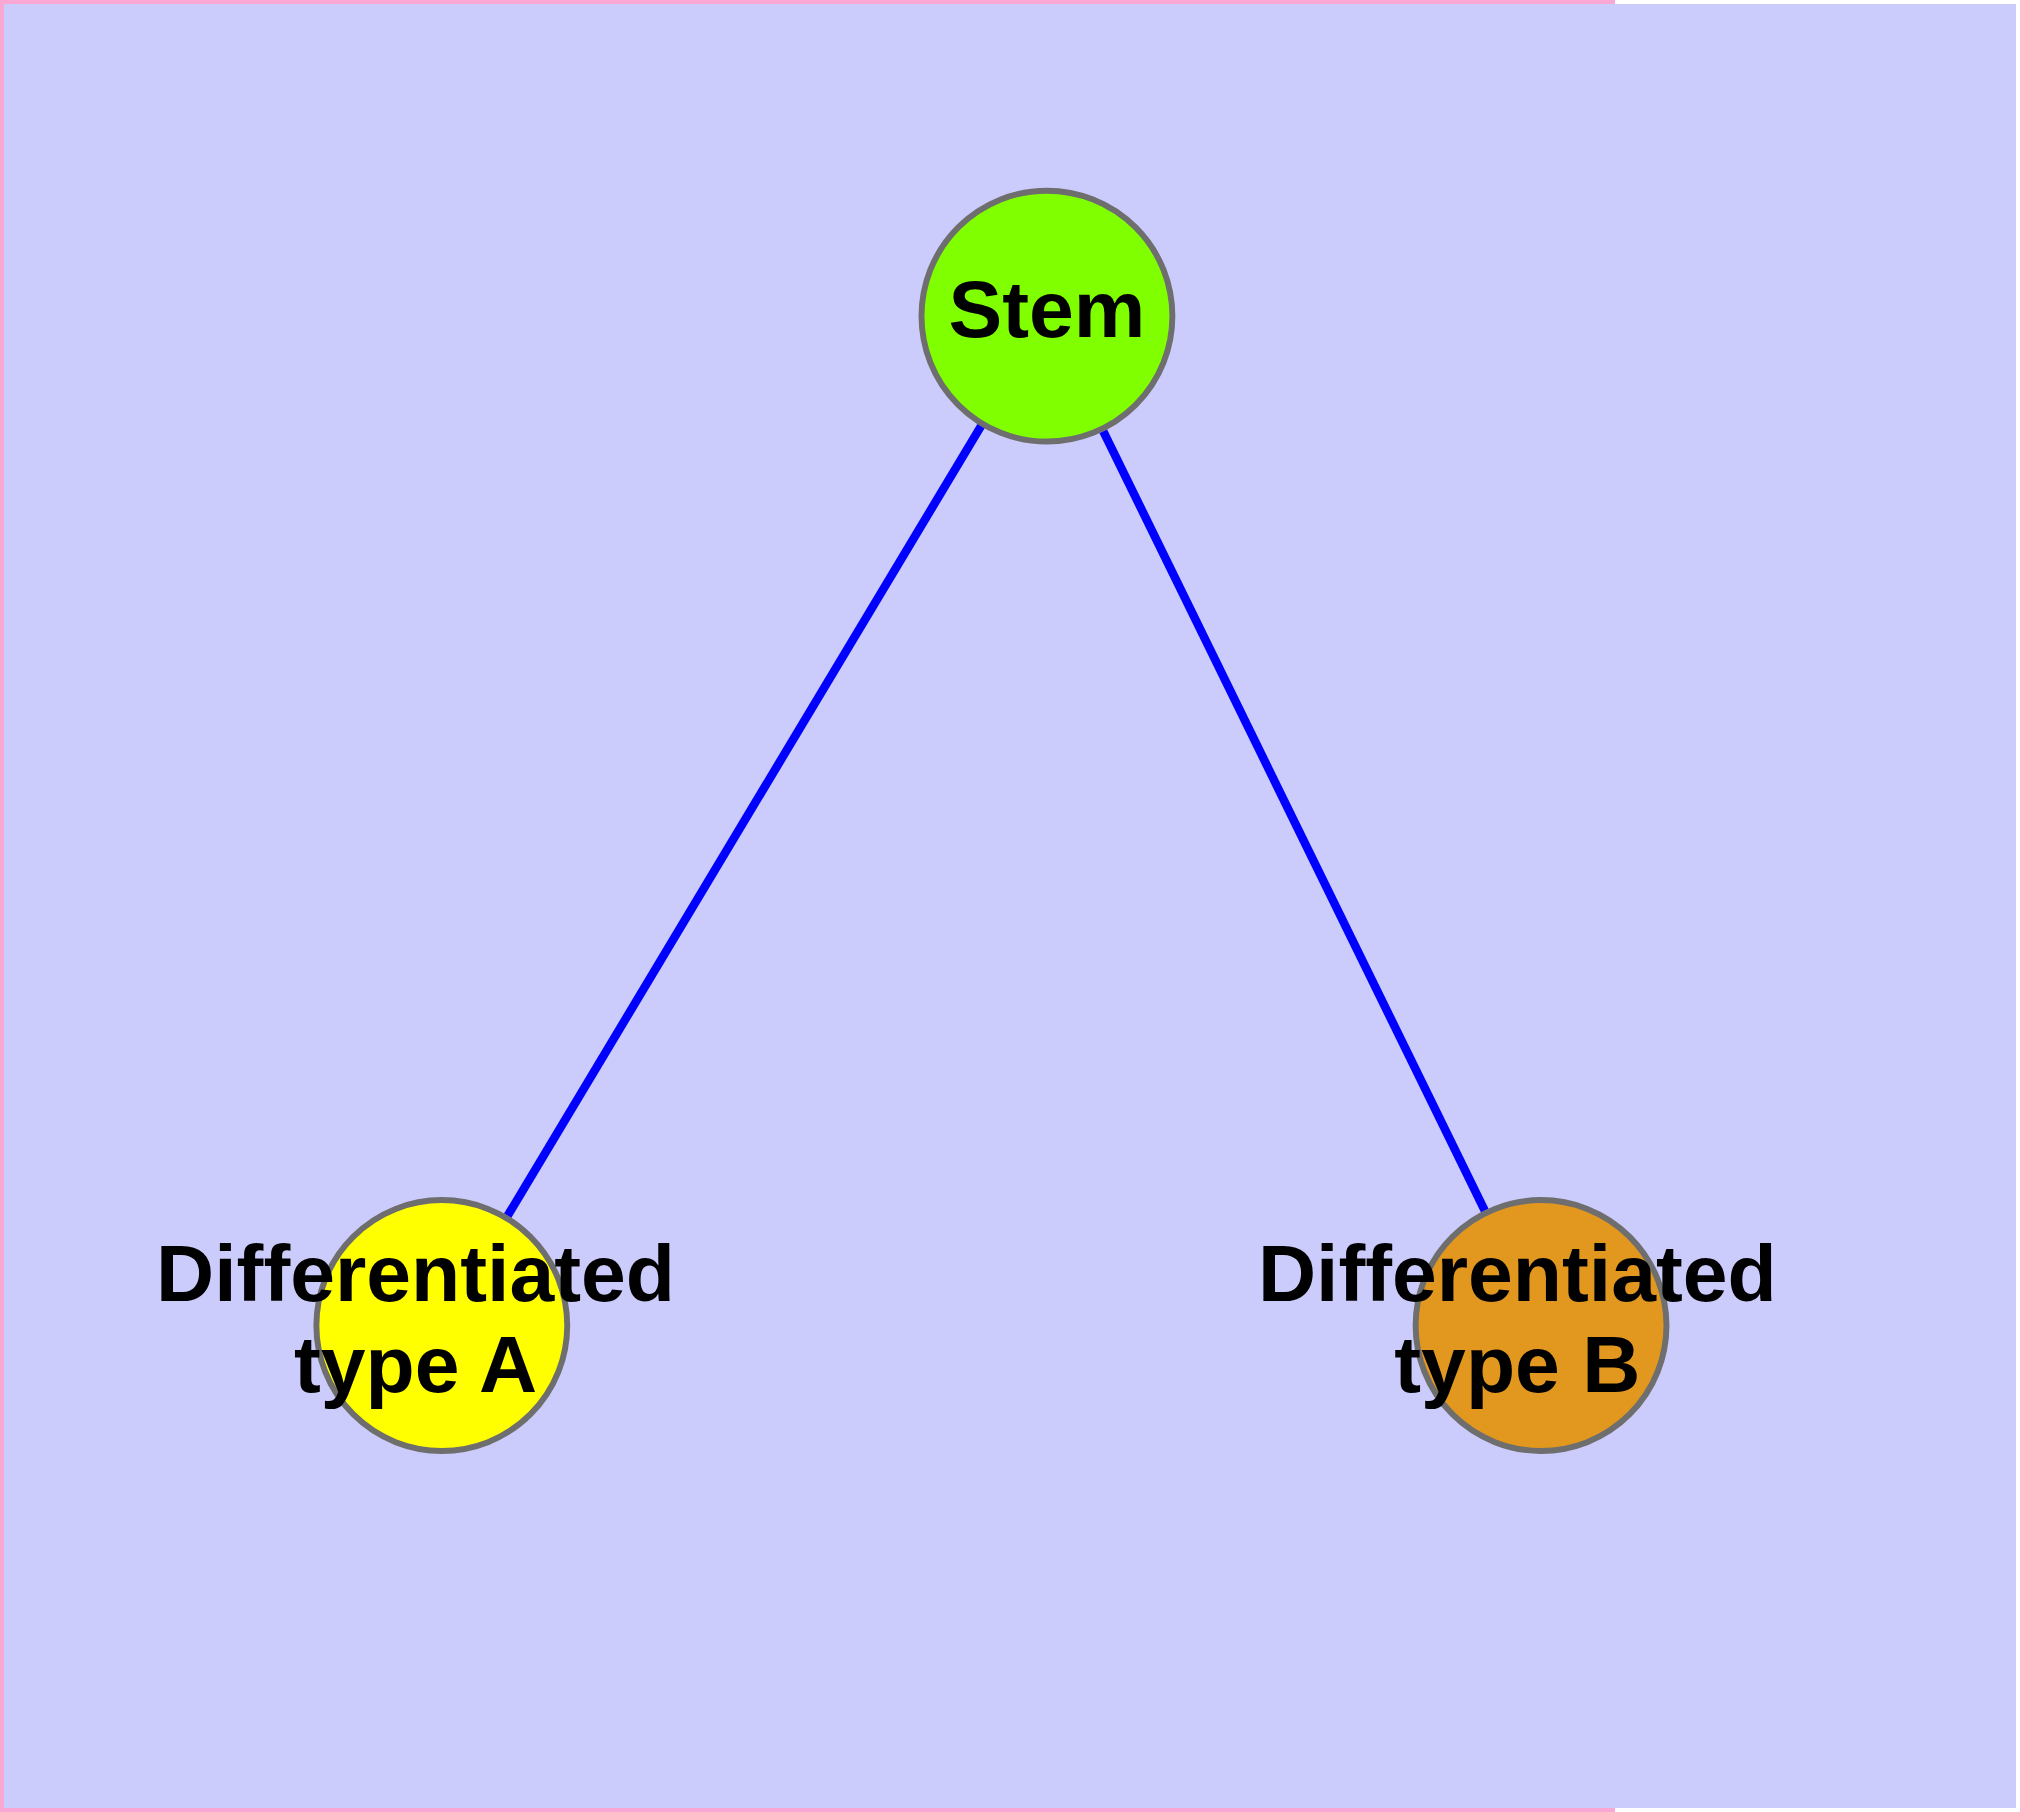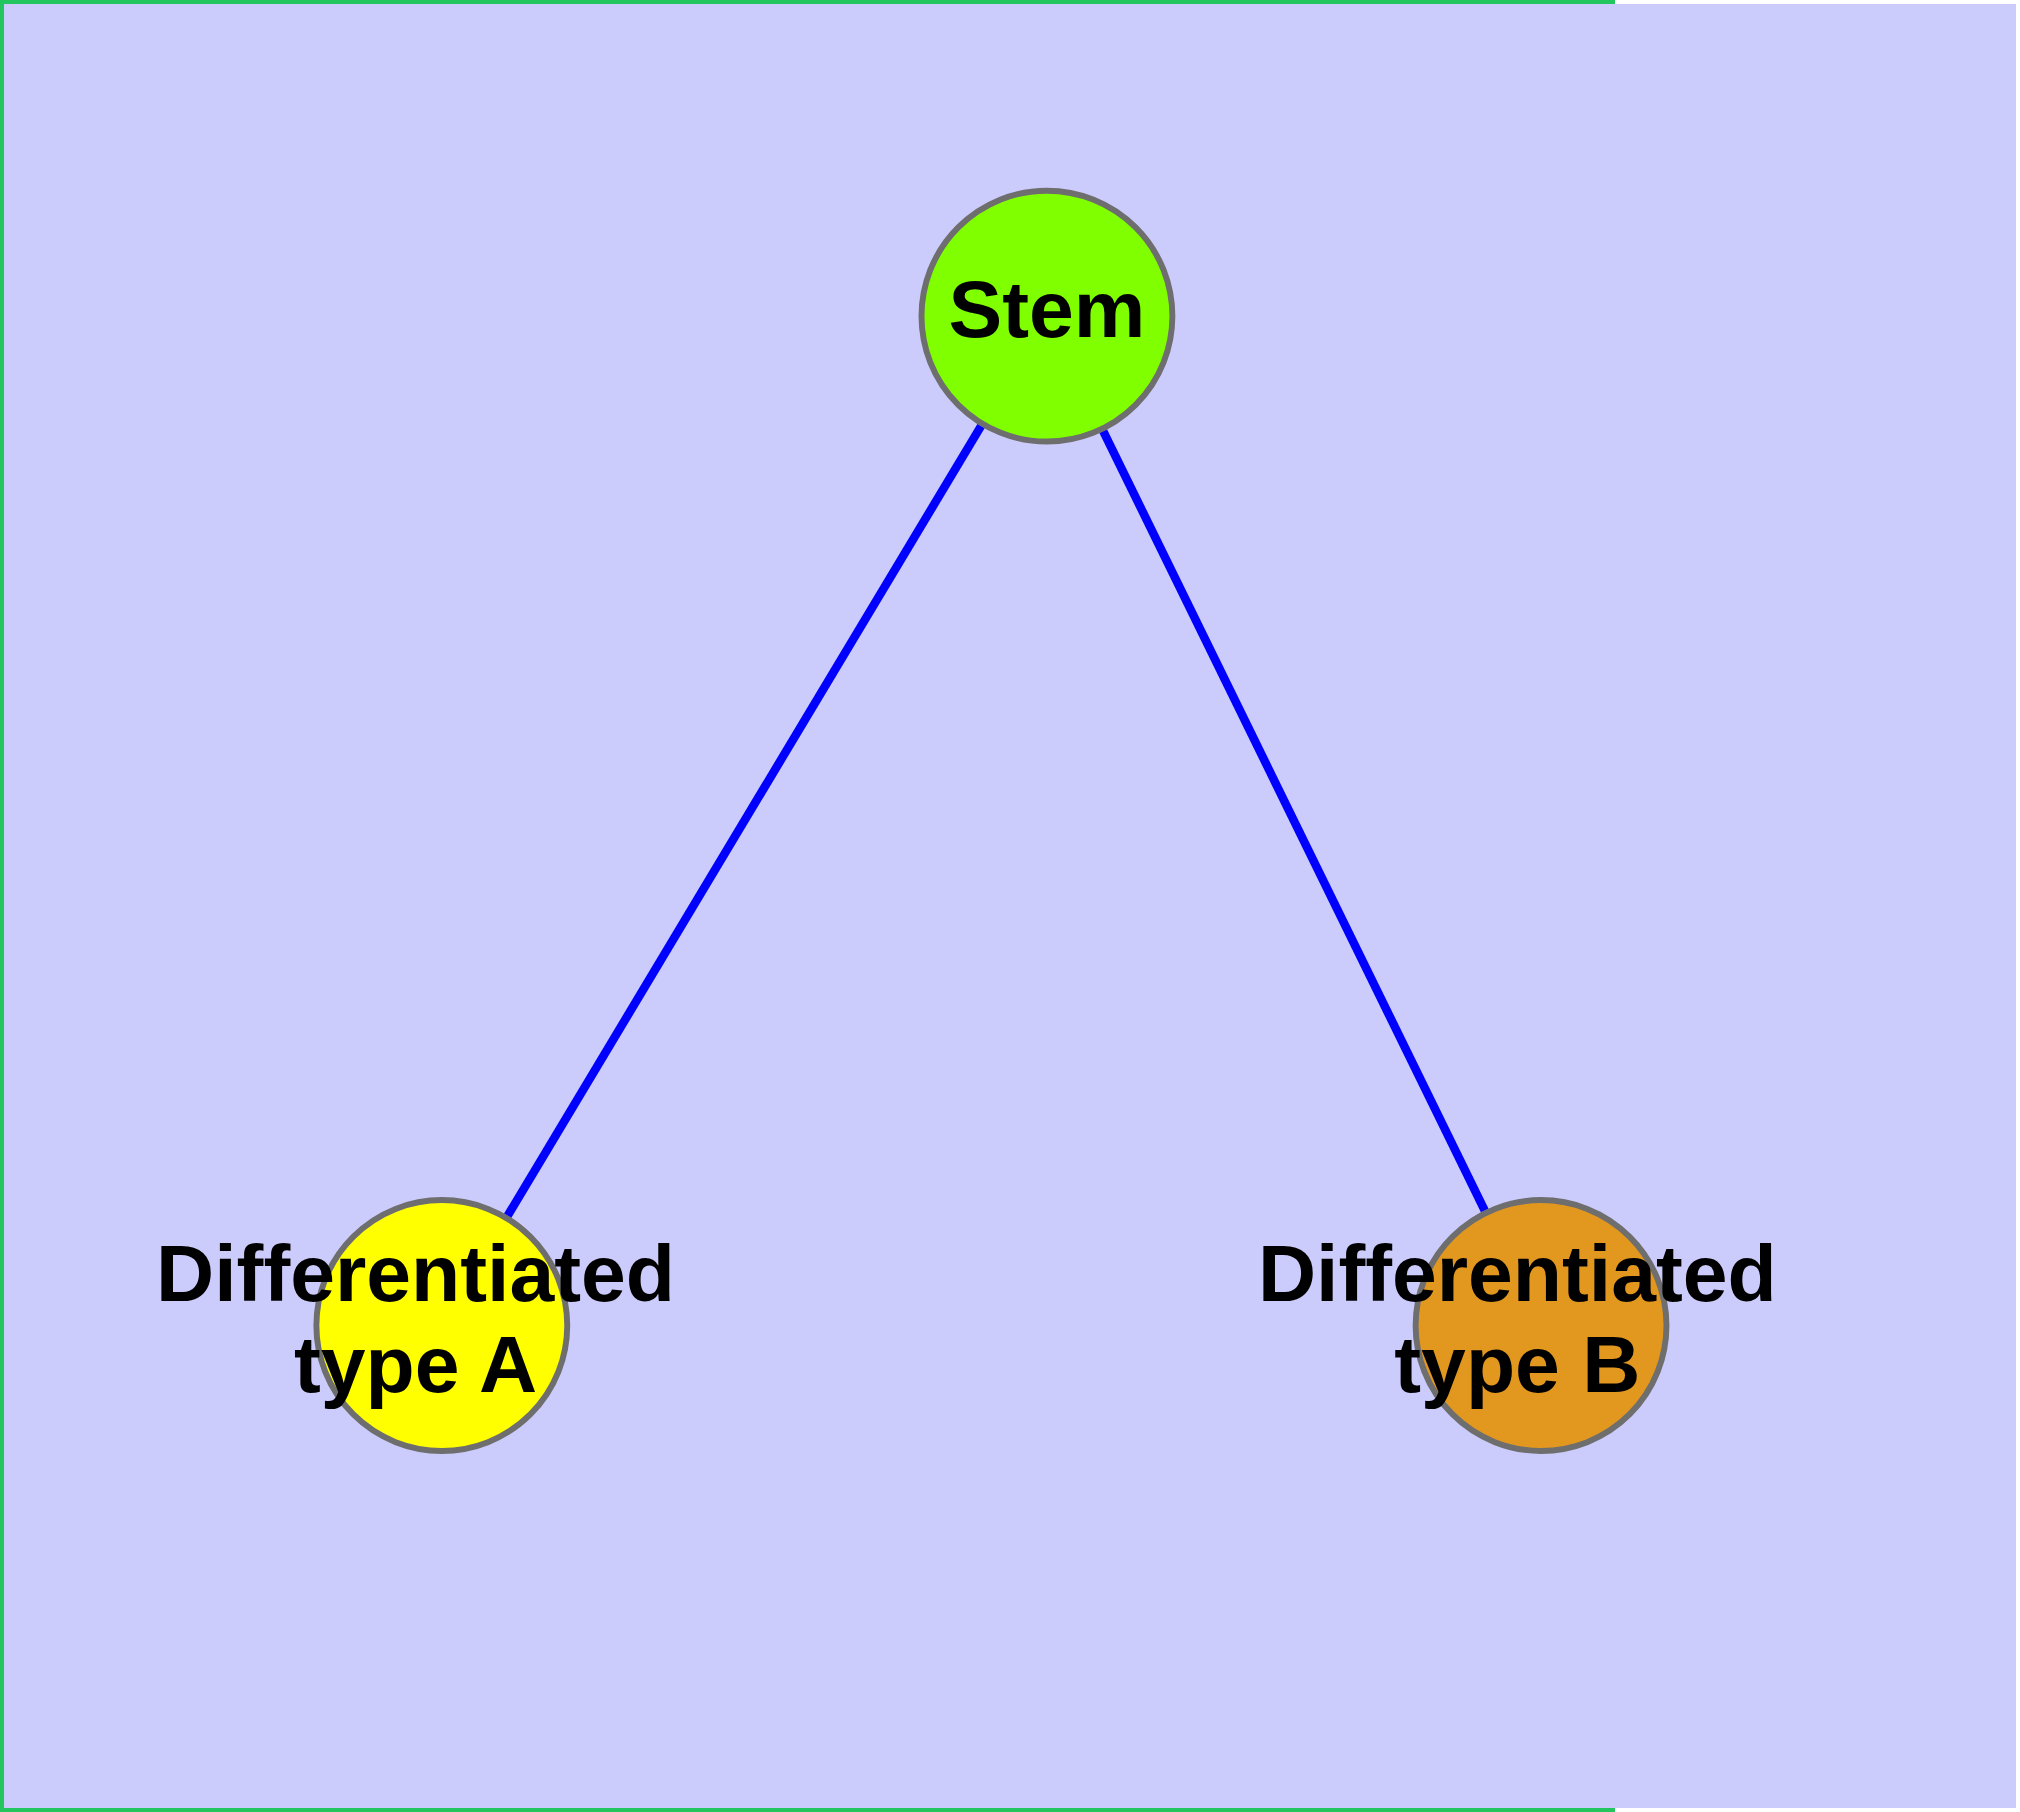--- a/index.html
+++ b/index.html
@@ -11,21 +11,21 @@
   body {
     width: 2021px;
     height: 1812px;
     overflow: hidden;
     font-family: "Liberation Sans", sans-serif;
   }
   #graph-canvas {
     position: relative;
     width: 1615px;
     height: 1812px;
-    background: #22c55e;
+    background: #f9a8d4;
     box-sizing: border-box;
   }
   #graph-canvas .plot-bg {
     position: absolute;
     left: 4.2px;
     top: 4.2px;
     width: 2012px;
     height: 1804px;
     background: #ccccfc;
   }

